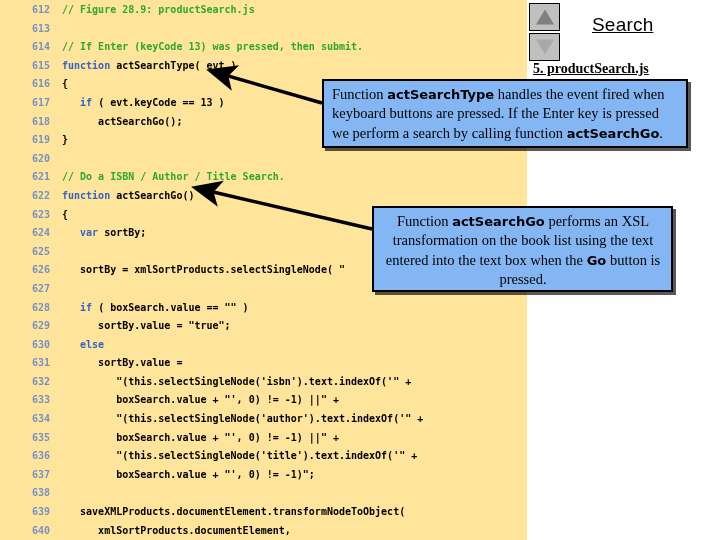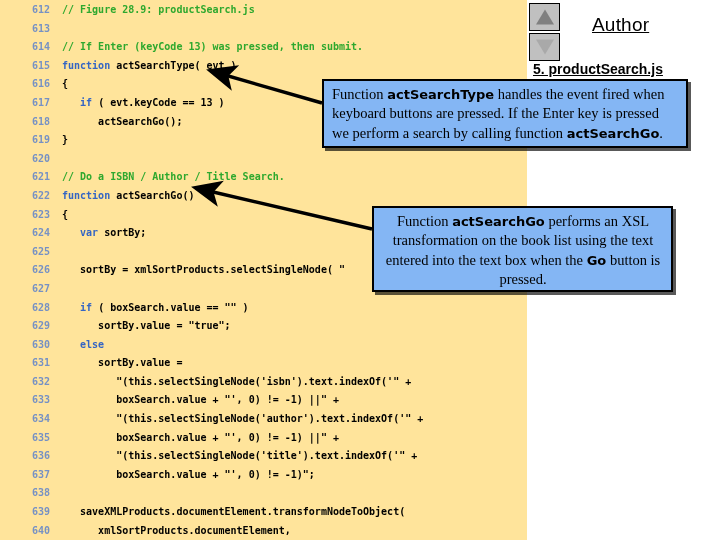--- a/index.html
+++ b/index.html
@@ -63,21 +63,21 @@
     font-size: 19px;
     color: #000;
     text-decoration: underline;
     letter-spacing: .2px;
     white-space: nowrap;
   }
   #outline-entry {
     position: absolute;
     left: 6px;
     top: 61px;
-    font-family: Liberation Sans, sans-serif;
+    font-family: Liberation Serif, serif;
     font-size: 14px;
     font-weight: bold;
     color: #000;
     text-decoration: underline;
     white-space: nowrap;
   }
 
   
   .spin-btn {
     position: absolute;
@@ -133,21 +133,21 @@
     pointer-events: none;
   }
 </style>
 </head>
 <body>
 
 <div id="code-pane"></div>
 <div id="code-listing"><span class="cl"><span class="ln">612</span><span class="cmt">// Figure 28.9: productSearch.js</span></span><span class="cl"><span class="ln">613</span></span><span class="cl"><span class="ln">614</span><span class="cmt">// If Enter (keyCode 13) was pressed, then submit.</span></span><span class="cl"><span class="ln">615</span><span class="kw">function </span><span class="idn">actSearchType( evt )</span></span><span class="cl"><span class="ln">616</span><span class="idn">{</span></span><span class="cl"><span class="ln">617</span><span class="idn">   </span><span class="kw">if</span><span class="idn"> ( evt.keyCode == 13 )</span></span><span class="cl"><span class="ln">618</span><span class="idn">      actSearchGo();</span></span><span class="cl"><span class="ln">619</span><span class="idn">}</span></span><span class="cl"><span class="ln">620</span></span><span class="cl"><span class="ln">621</span><span class="cmt">// Do a ISBN / Author / Title Search.</span></span><span class="cl"><span class="ln">622</span><span class="kw">function </span><span class="idn">actSearchGo()</span></span><span class="cl"><span class="ln">623</span><span class="idn">{</span></span><span class="cl"><span class="ln">624</span><span class="idn">   </span><span class="kw">var</span><span class="idn"> sortBy;</span></span><span class="cl"><span class="ln">625</span></span><span class="cl"><span class="ln">626</span><span class="idn">   sortBy = xmlSortProducts.selectSingleNode( "</span></span><span class="cl"><span class="ln">627</span></span><span class="cl"><span class="ln">628</span><span class="idn">   </span><span class="kw">if</span><span class="idn"> ( boxSearch.value == "" )</span></span><span class="cl"><span class="ln">629</span><span class="idn">      sortBy.value = "true";</span></span><span class="cl"><span class="ln">630</span><span class="idn">   </span><span class="kw">else</span></span><span class="cl"><span class="ln">631</span><span class="idn">      sortBy.value =</span></span><span class="cl"><span class="ln">632</span><span class="idn">         "(this.selectSingleNode('isbn').text.indexOf('" +</span></span><span class="cl"><span class="ln">633</span><span class="idn">         boxSearch.value + "', 0) != -1) ||" +</span></span><span class="cl"><span class="ln">634</span><span class="idn">         "(this.selectSingleNode('author').text.indexOf('" +</span></span><span class="cl"><span class="ln">635</span><span class="idn">         boxSearch.value + "', 0) != -1) ||" +</span></span><span class="cl"><span class="ln">636</span><span class="idn">         "(this.selectSingleNode('title').text.indexOf('" +</span></span><span class="cl"><span class="ln">637</span><span class="idn">         boxSearch.value + "', 0) != -1)";</span></span><span class="cl"><span class="ln">638</span></span><span class="cl"><span class="ln">639</span><span class="idn">   saveXMLProducts.documentElement.transformNodeToObject(</span></span><span class="cl"><span class="ln">640</span><span class="idn">      xmlSortProducts.documentElement,</span></span></div>
 
 <div id="outline-panel">
-  <div id="outline-title">Author</div>
+  <div id="outline-title">Search</div>
   <div id="outline-entry">5. productSearch.js</div>
 </div>
 
 <div class="spin-btn" id="spin-up">
   <span class="tri"></span>
 </div>
 <div class="spin-btn" id="spin-down">
   <span class="tri"></span>
 </div>
 

